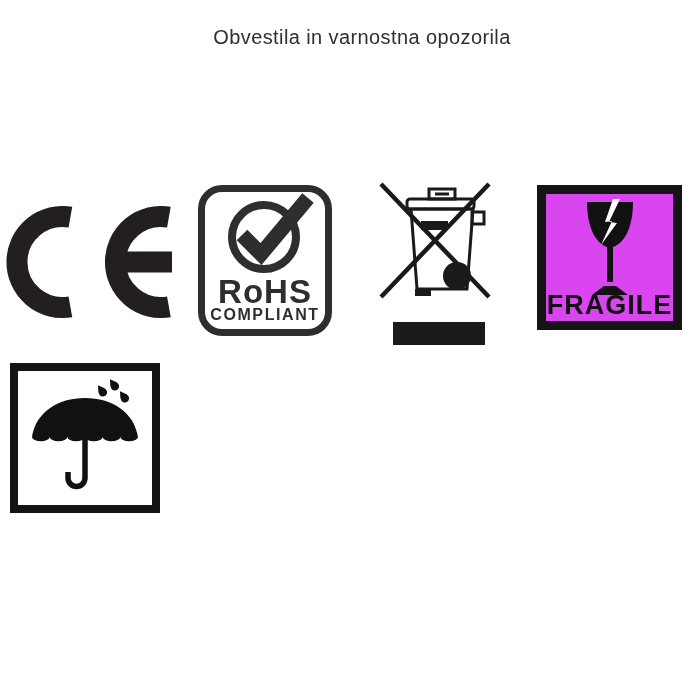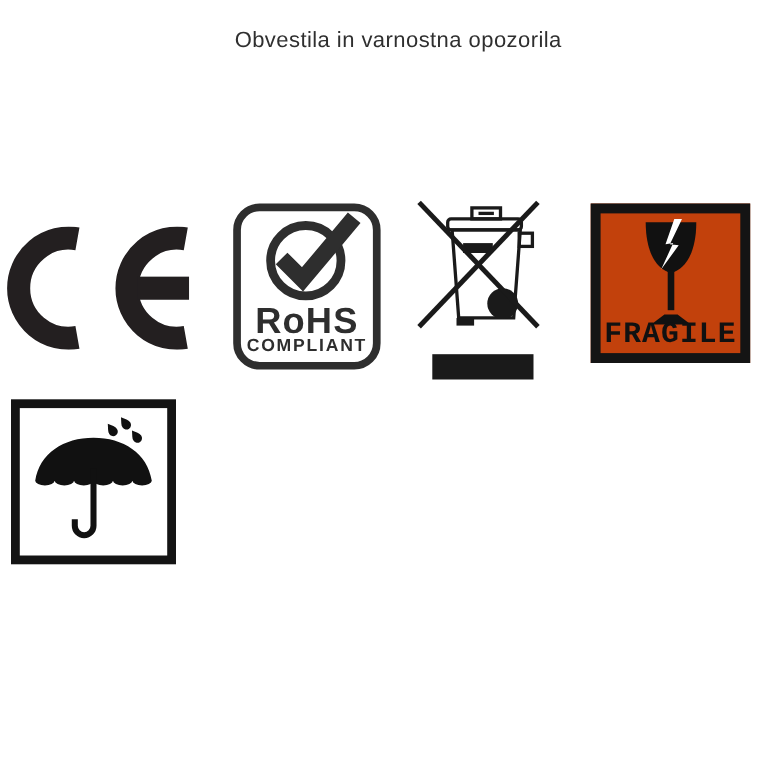--- a/index.html
+++ b/index.html
@@ -33,21 +33,21 @@
     color: var(--title);
     margin-left: 12px;
   }
   .sym { position: absolute; }
 
   
   #ce-mark { left: 6px; top: 206px; }
 
   
   #rohs-badge {
-    left: 212px; top: 185px;
+    left: 198px; top: 185px;
     width: 134px; height: 151px;
     box-sizing: border-box;
     border: 7px solid var(--rohs);
     border-radius: 24px;
     background: #ffffff;
   }
   #rohs-badge svg { position: absolute; left: 0; top: 0; }
   .rohs-main {
     position: absolute; top: 83px; left: 0;
     width: 120px; text-align: center;
@@ -65,22 +65,21 @@
 
   
   #weee-symbol { left: 378px; top: 180px; }
 
   
   #fragile-box {
     left: 537px; top: 185px;
     width: 145px; height: 145px;
     box-sizing: border-box;
     border: 9px solid var(--box);
-    background: #c2410c;
-    font-family: Liberation Mono, monospace;
+    background: #d946ef;
   }
   #fragile-box svg { position: absolute; left: 0; top: 0; }
   .fragile-label {
     position: absolute; bottom: 2px; left: 0;
     width: 127px; text-align: center;
     font-size: 27px; font-weight: bold; line-height: 1;
     letter-spacing: 1px; color: #111111;
     white-space: nowrap;
   }
 

